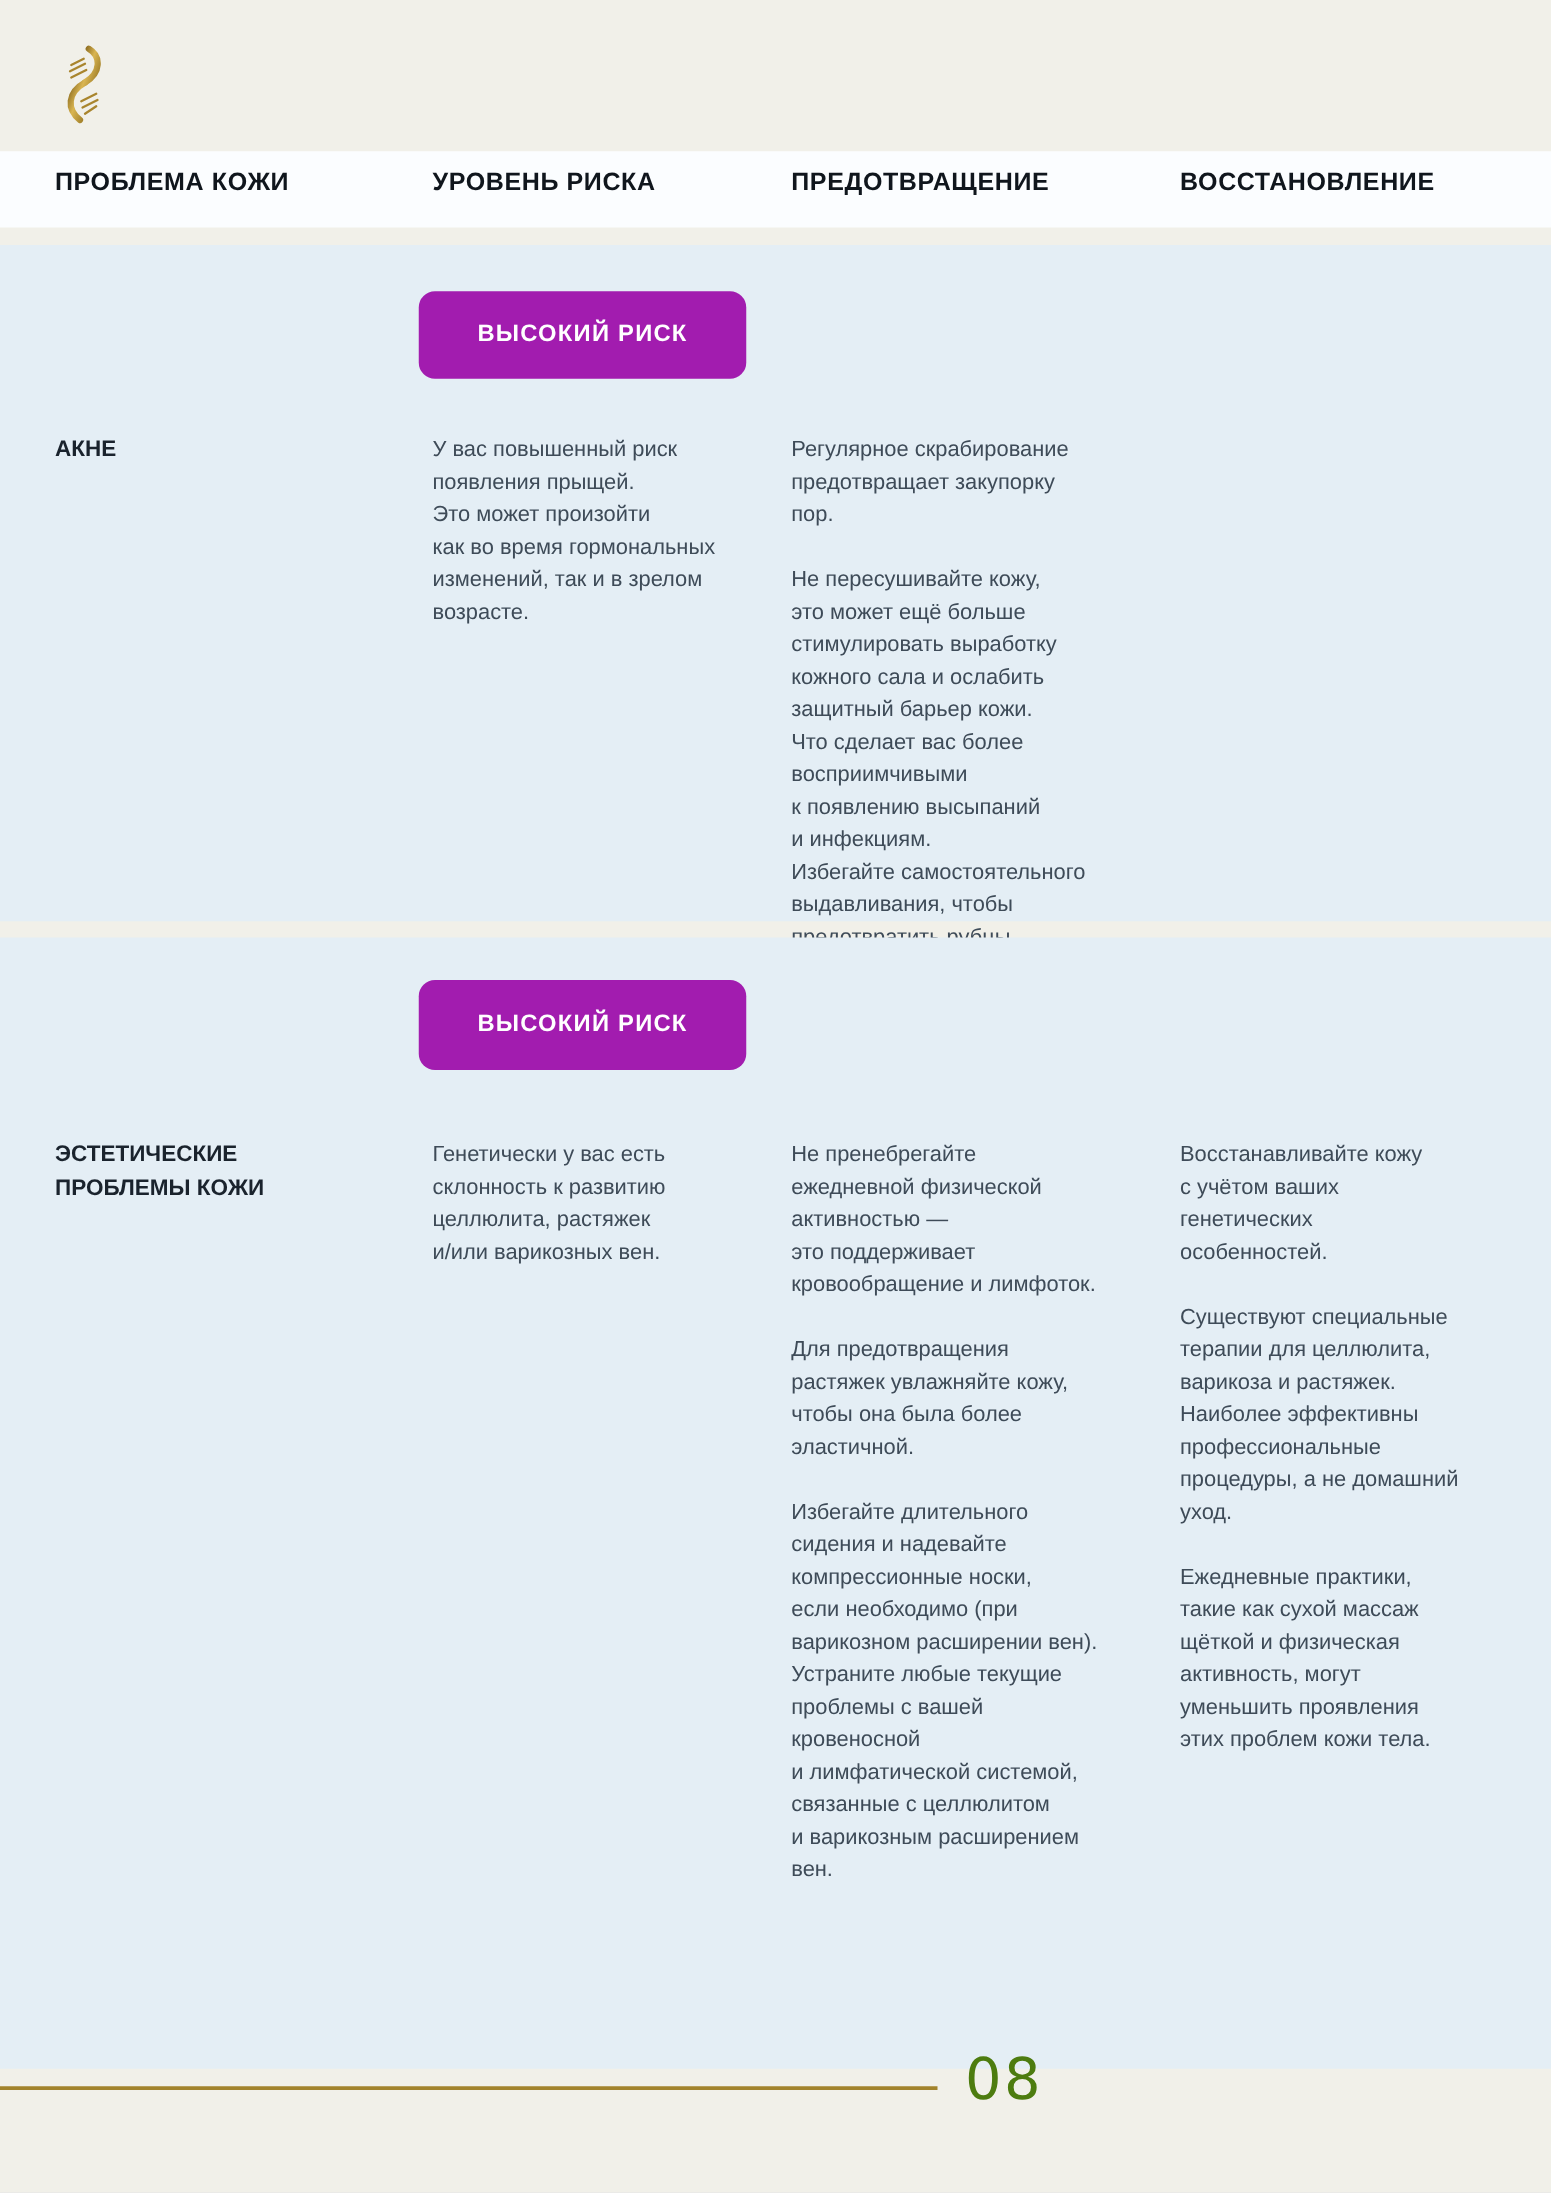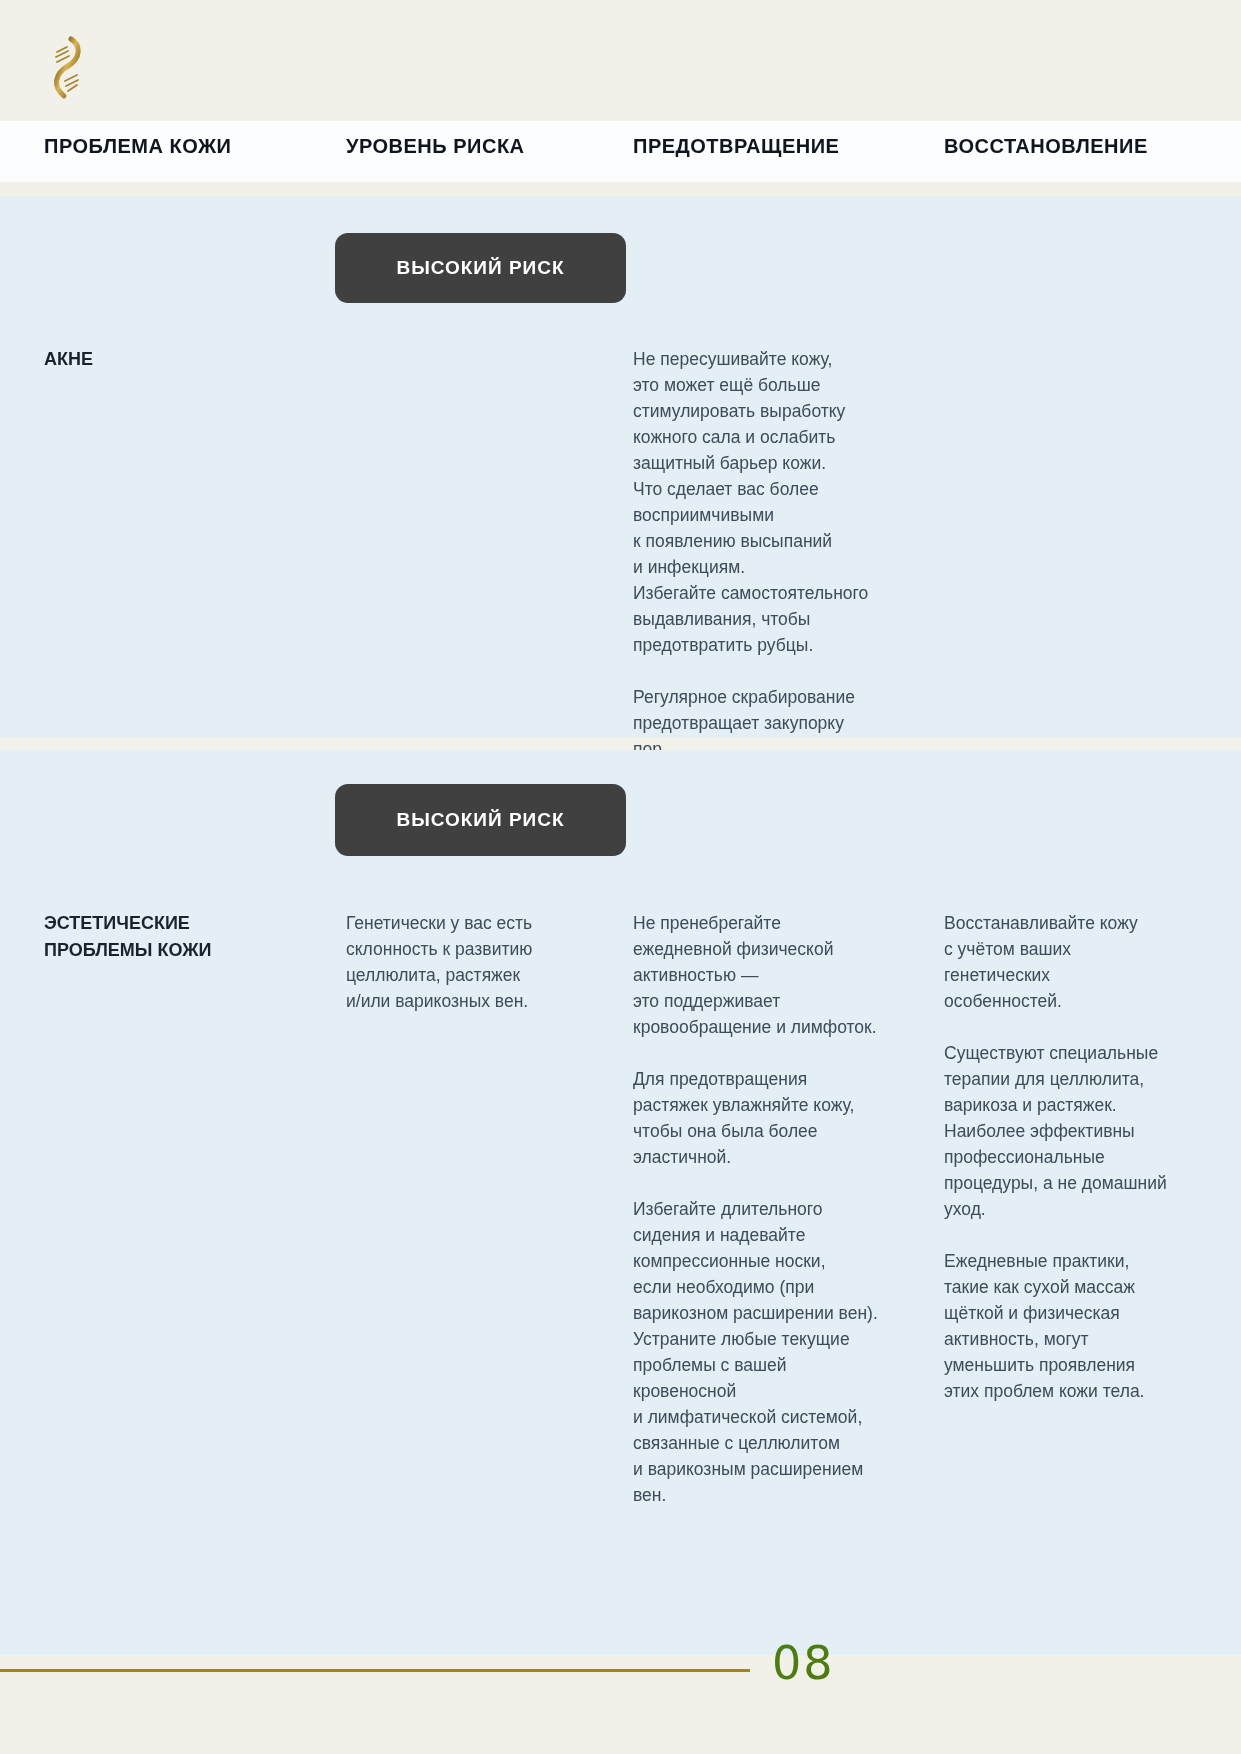--- a/index.html
+++ b/index.html
@@ -15,22 +15,22 @@
     position:absolute;top:14px;font-size:20px;font-weight:700;
     letter-spacing:.5px;color:#10161d;white-space:nowrap;
   }
   .hc1{left:44px}.hc2{left:346px}.hc3{left:633px}.hc4{left:944px}
 
   .risk-section{position:absolute;left:0;width:1241px;background:#e4eef5;}
   .section-1{top:196px;height:541px;}
   .section-2{top:750px;height:905px;}
 
   .risk-badge{
-    position:absolute;left:335px;width:291px;height:70px;
-    background:#404040;border-radius:13px;color:#ffffff;
+    position:absolute;left:335px;width:262px;height:70px;
+    background:#a21caf;border-radius:13px;color:#ffffff;
     font-size:19px;font-weight:700;letter-spacing:1px;
     display:flex;align-items:center;justify-content:center;white-space:nowrap;
   }
   .section-1 .risk-badge{top:37px;}
   .section-2 .risk-badge{top:34px;height:72px;}
 
   .col{position:absolute;font-size:17.5px;line-height:26px;color:#3e4b58;}
   .section-1 .col{top:150px;}
   .section-2 .col{top:160px;}
   .col-problem{left:44px;width:260px;font-size:18px;font-weight:700;color:#1a232d;line-height:27px;}
@@ -76,37 +76,45 @@
     <span class="header-cell hc4">ВОССТАНОВЛЕНИЕ</span>
   </div>
 
   <section class="risk-section section-1">
     <div class="risk-badge">ВЫСОКИЙ РИСК</div>
 
     <div class="col col-problem">
       <span class="problem-label">АКНЕ</span>
     </div>
 
+    <div class="col col-risk">
+      <p class="para">У вас повышенный риск
+появления прыщей.
+Это может произойти
+как во время гормональных
+изменений, так и в зрелом
+возрасте.</p>
+    </div>
 
     <div class="col col-prevention">
+      <p class="para">Регулярное скрабирование
+предотвращает закупорку
+пор.</p>
       <p class="para">Не пересушивайте кожу,
 это может ещё больше
 стимулировать выработку
 кожного сала и ослабить
 защитный барьер кожи.
 Что сделает вас более
 восприимчивыми
 к появлению высыпаний
 и инфекциям.
 Избегайте самостоятельного
 выдавливания, чтобы
 предотвратить рубцы.</p>
-      <p class="para">Регулярное скрабирование
-предотвращает закупорку
-пор.</p>
     </div>
 
   </section>
 
   <section class="risk-section section-2">
     <div class="risk-badge">ВЫСОКИЙ РИСК</div>
 
     <div class="col col-risk">
       <p class="para">Генетически у вас есть
 склонность к развитию

